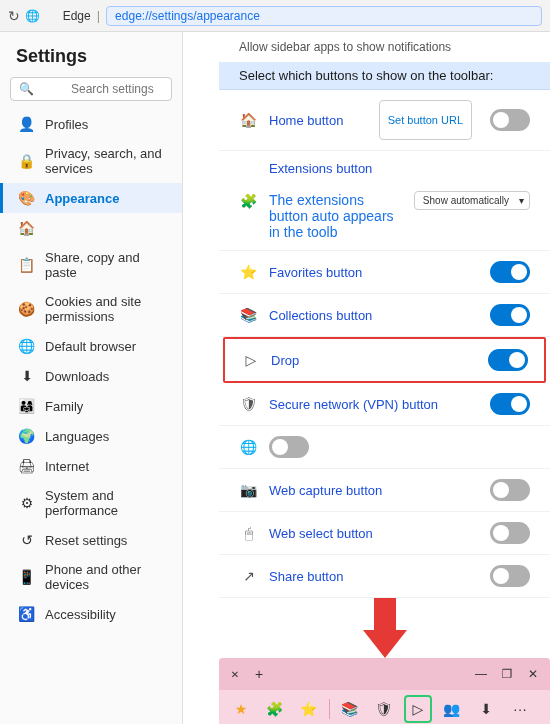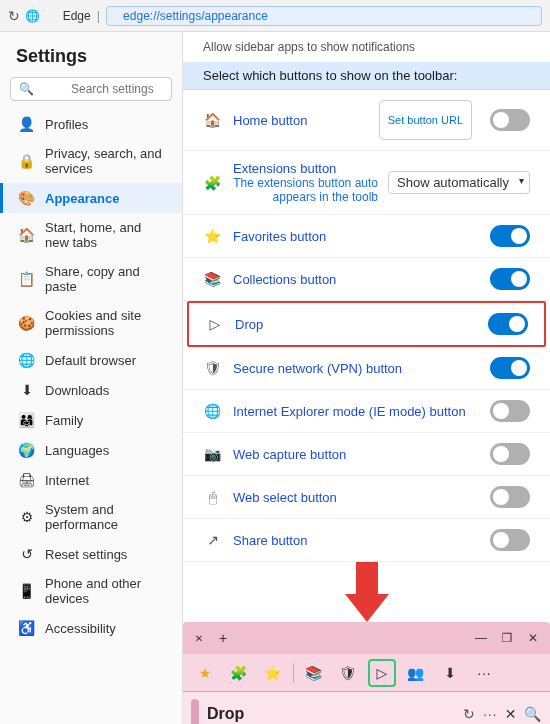--- a/index.html
+++ b/index.html
@@ -14,31 +14,32 @@
       border-bottom: 1px solid #ddd;
       padding: 0 8px;
       gap: 6px;
     }
     .tab-icon { font-size: 12px; color: #555; }
     .tab-label { font-size: 12px; color: #333; padding-left: 16px; }
     .address-bar {
       background: #e8f0fe;
       border: 1px solid #a8c7fa;
       border-radius: 4px;
-      padding: 2px 16px;
+      padding: 2px 8px;
       font-size: 12px;
       color: #1a73e8;
       flex: 1;
     }
     .refresh-icon { font-size: 14px; color: #555; cursor: pointer; }
 
     
     .main-layout {
       display: flex;
       height: calc(724px - 32px);
+      gap: 36px;
     }
 
     
     .sidebar {
       width: 183px;
       background: #fafafa;
       border-right: 1px solid #e0e0e0;
       overflow-y: auto;
       flex-shrink: 0;
     }
@@ -108,21 +109,21 @@
       position: relative;
     }
     .setting-row.highlighted {
       border: 2px solid #e53935;
       border-radius: 2px;
       margin: 0 4px;
       padding: 10px 16px;
     }
     .setting-row-icon { width: 20px; height: 20px; display: flex; align-items: center; justify-content: center; font-size: 14px; color: #555; flex-shrink: 0; }
     .setting-row-label { flex: 1; font-size: 13px; color: #1d4ed8; }
-    .setting-row-sublabel { font-size: 12px; color: #1a73e8; margin-top: 0; text-align: right; }
+    .setting-row-sublabel { font-size: 14px; color: #1a73e8; margin-top: 16px; }
 
     .toggle {
       width: 40px;
       height: 22px;
       border-radius: 11px;
       position: relative;
       cursor: pointer;
       flex-shrink: 0;
     }
     .toggle.on { background: #0078d4; }
@@ -144,21 +145,21 @@
       font-size: 11px;
       color: #0078d4;
       border: 1px solid #ccc;
       border-radius: 4px;
       padding: 13px 8px;
       cursor: pointer;
       white-space: nowrap;
       background: #fff;
     }
     .show-auto-dropdown {
-      font-size: 13px;
+      font-size: 10px;
       color: #333;
       border: 1px solid #ccc;
       border-radius: 4px;
       padding: 3px 20px 3px 8px;
       cursor: pointer;
       background: #fff;
       position: relative;
       white-space: nowrap;
     }
     .show-auto-dropdown::after {
@@ -324,21 +325,20 @@
     <div class="sidebar-item">
       <span class="sidebar-icon">🔒</span>
       <span>Privacy, search, and services</span>
     </div>
     <div class="sidebar-item active">
       <span class="sidebar-icon">🎨</span>
       <span>Appearance</span>
     </div>
     <div class="sidebar-item">
       <span class="sidebar-icon">🏠</span>
-      <span>Start, home, and new tabs</span>
     </div>
     <div class="sidebar-item">
       <span class="sidebar-icon">📋</span>
       <span>Share, copy and paste</span>
     </div>
     <div class="sidebar-item">
       <span class="sidebar-icon">🍪</span>
       <span>Cookies and site permissions</span>
     </div>
     <div class="sidebar-item">
@@ -420,21 +420,20 @@
     </div>
 
     <div class="setting-row">
       <span class="setting-row-icon">🛡</span>
       <div class="setting-row-label">Secure network (VPN) button</div>
       <div class="toggle on"></div>
     </div>
 
     <div class="setting-row">
       <span class="setting-row-icon">🌐</span>
-      <div class="setting-row-label">Internet Explorer mode (IE mode) button</div>
       <div class="toggle off"></div>
     </div>
 
     <div class="setting-row">
       <span class="setting-row-icon">📷</span>
       <div class="setting-row-label">Web capture button</div>
       <div class="toggle off"></div>
     </div>
 
     <div class="setting-row">

